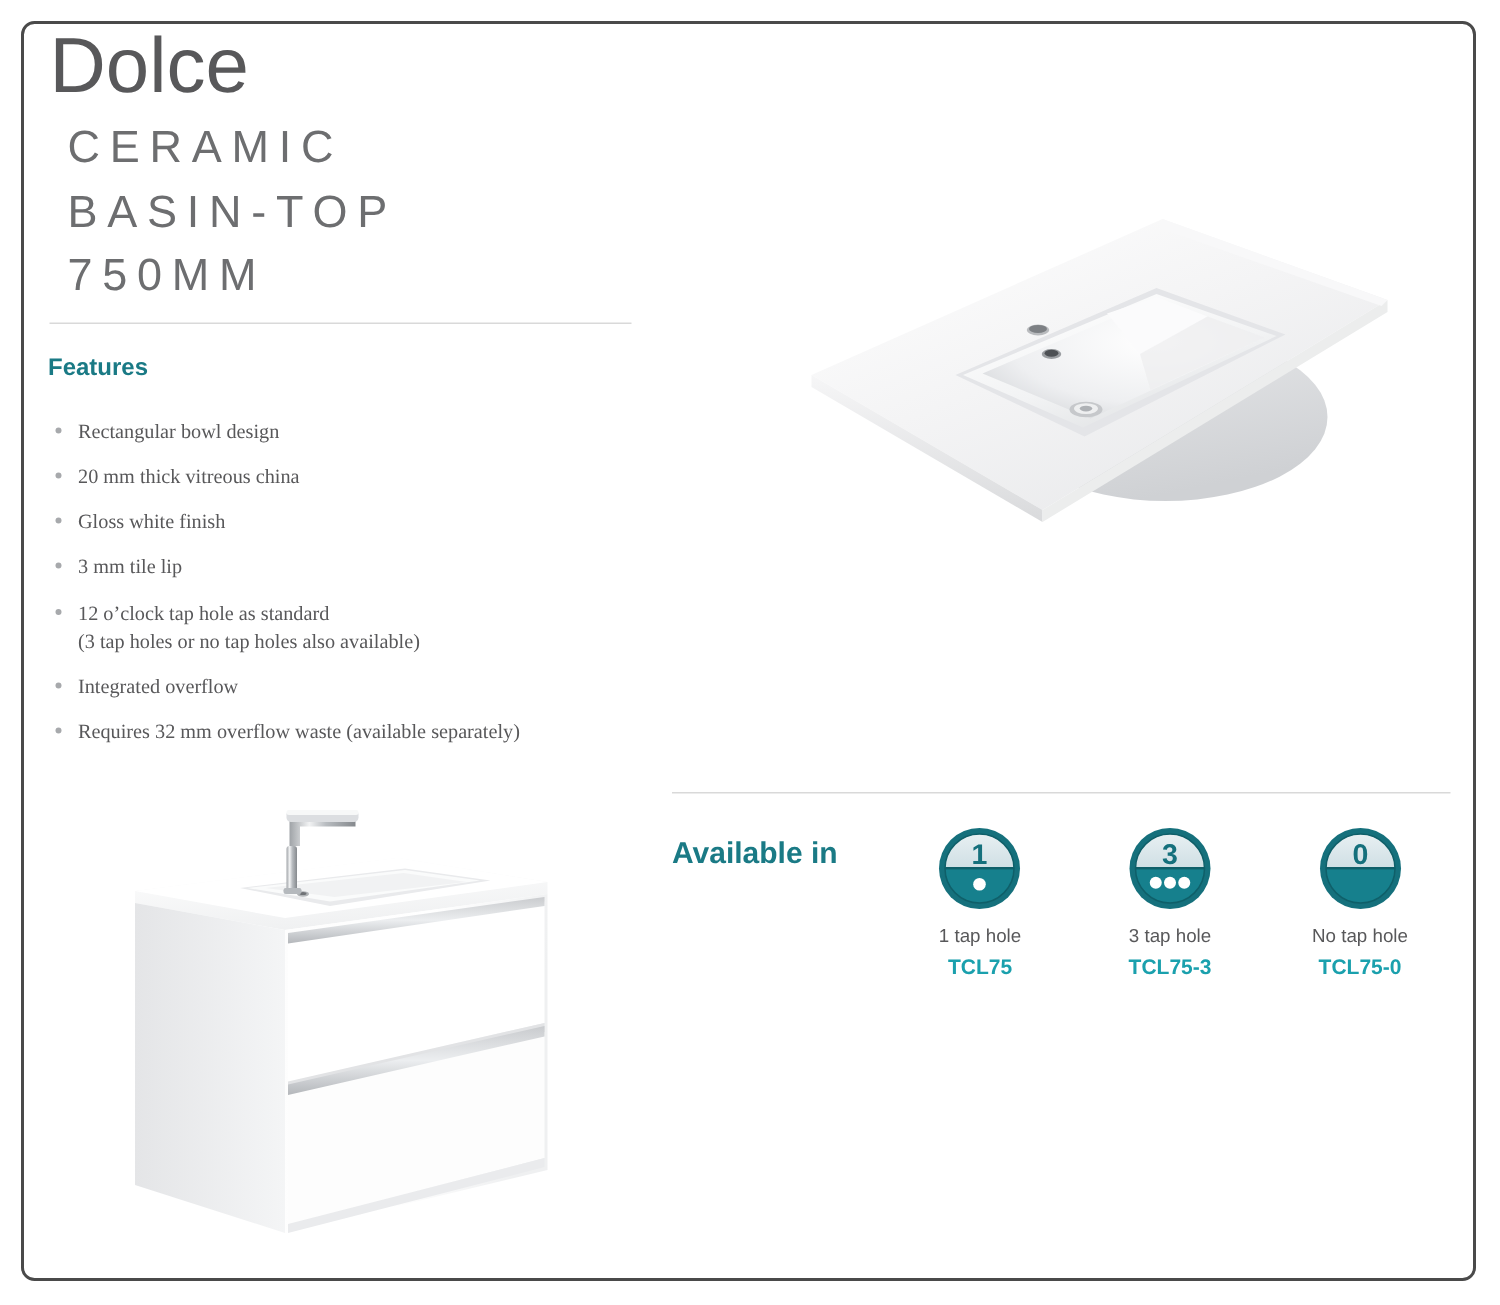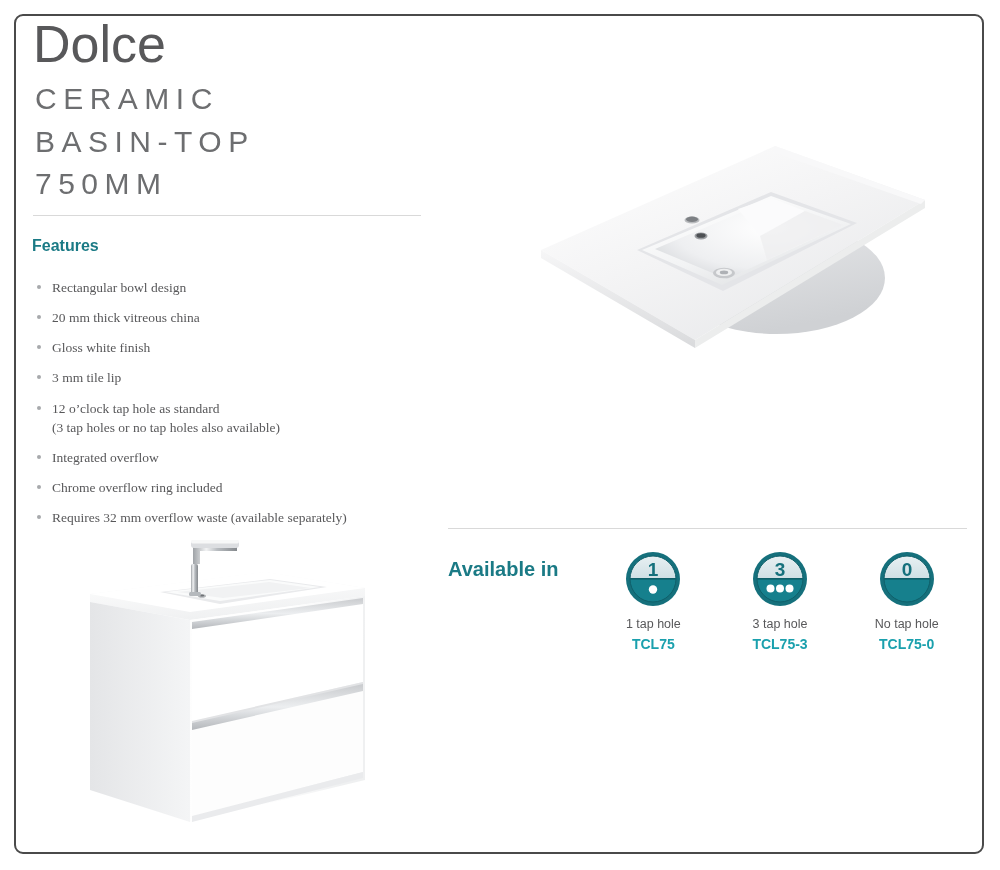--- a/index.html
+++ b/index.html
@@ -46,21 +46,21 @@
     letter-spacing: 0px;
     line-height: 1.08;
     margin: 0;
   }
   .product-subtitle {
     font-size: 30px;
     font-weight: 300;
     color: #6d6e70;
     letter-spacing: 6.5px;
     line-height: 1.42;
-    margin: 6px 0 0 2px;
+    margin: 6px 0 0 12px;
     white-space: pre-line;
   }
 
   .rule {
     position: absolute;
     background: #d9d9d9;
     height: 1px;
   }
   .rule-left  { left: 33px;  top: 215px; width: 388px; }
   .rule-right { left: 448px; top: 528px; width: 519px; }
@@ -166,21 +166,20 @@
   <h2 class="features-head">Features</h2>
 
   <ul class="features-list">
     <li class="feature-item">Rectangular bowl design</li>
     <li class="feature-item">20 mm thick vitreous china</li>
     <li class="feature-item">Gloss white finish</li>
     <li class="feature-item">3 mm tile lip</li>
     <li class="feature-item">12 o’clock tap hole as standard
 (3 tap holes or no tap holes also available)</li>
     <li class="feature-item">Integrated overflow</li>
-    <li class="feature-item">Chrome overflow ring included</li>
     <li class="feature-item">Requires 32 mm overflow waste (available separately)</li>
   </ul>
 
   <div class="photo-basin">
     <svg viewBox="0 0 455 250" width="455" height="250">
       <defs>
         <linearGradient id="topFace" x1="0.1" y1="0" x2="0.9" y2="1">
           <stop offset="0%" stop-color="#fefefe"></stop>
           <stop offset="45%" stop-color="#f4f4f5"></stop>
           <stop offset="100%" stop-color="#e6e7e9"></stop>

